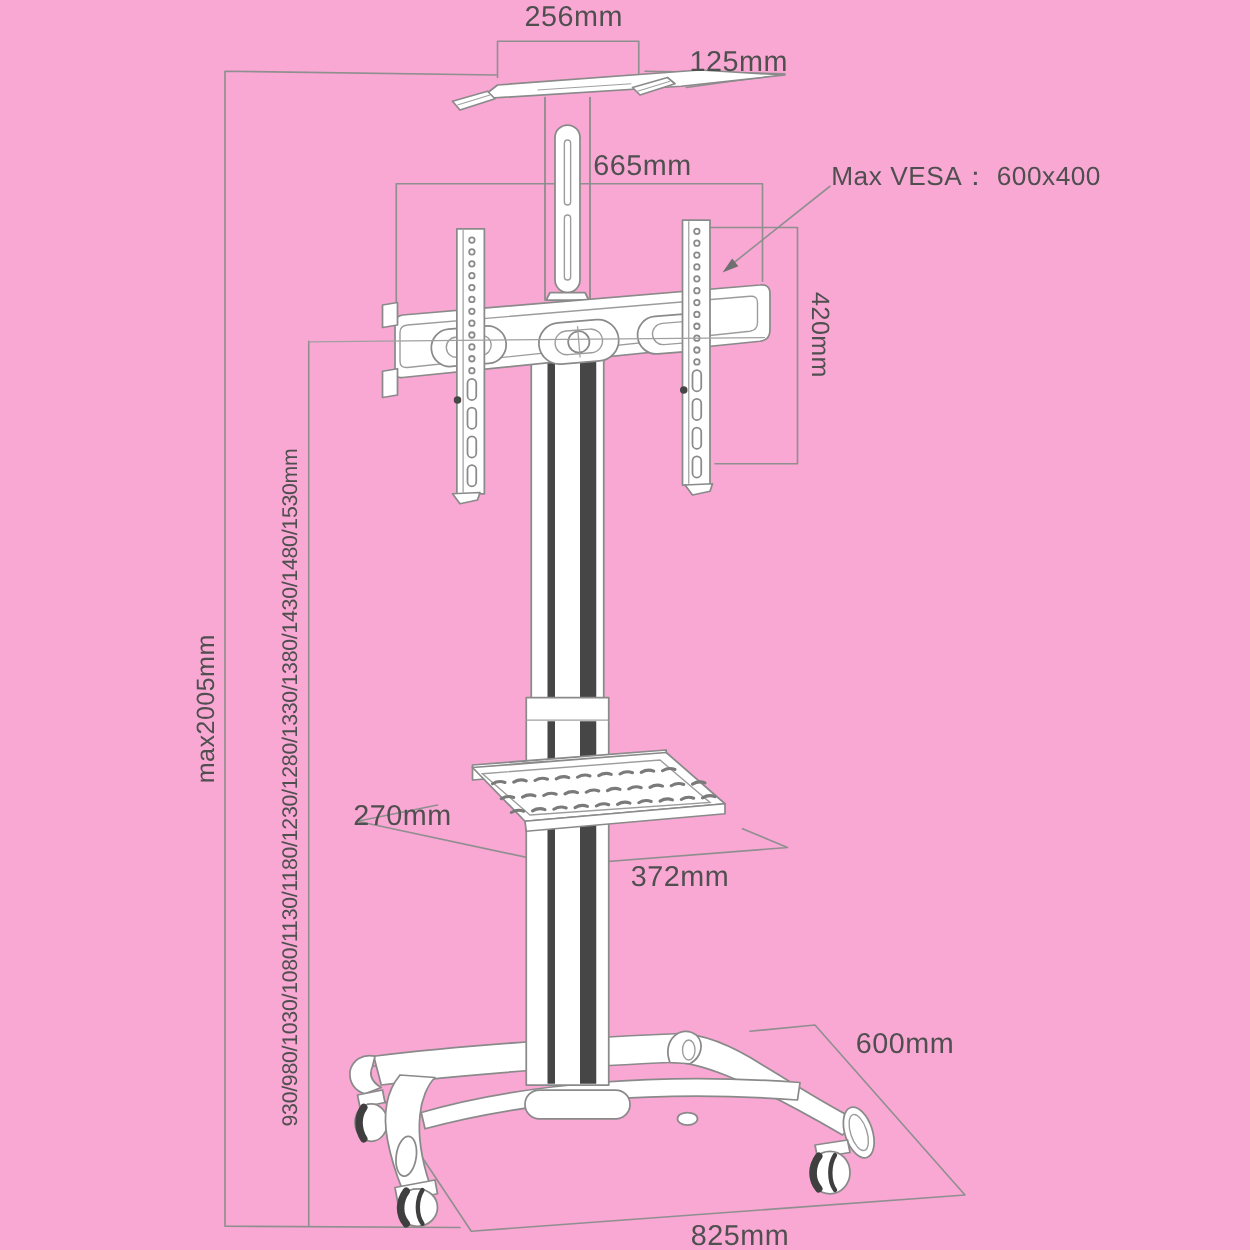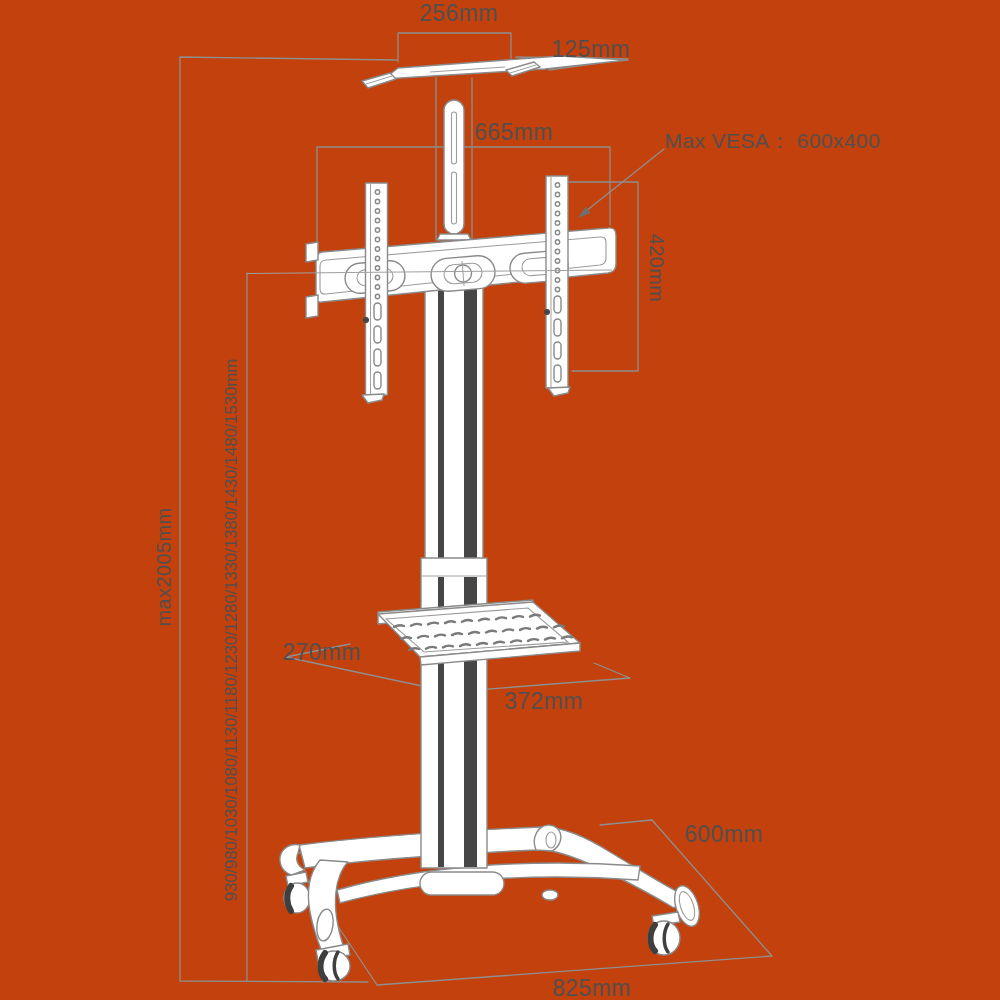--- a/index.html
+++ b/index.html
@@ -1,17 +1,17 @@
 <!DOCTYPE html>
 <html><head>
 <meta charset="utf-8">
 <style>
   html,body{margin:0;padding:0;background:#ffffff;}
   .canvas{
-    position:relative;width:1000px;height:1000px;background:#c2410c;
+    position:relative;width:1000px;height:1000px;background:#f9a8d4;
     font-family:"Liberation Sans", sans-serif;overflow:hidden;
   }
   svg{display:block}
   text{
     fill:#4f4f4f;
     font-family:"Liberation Sans", sans-serif;
     letter-spacing:.4px;
   }
   .lbl{font-size:23px;}
   .lbl-sm{font-size:21px;}

